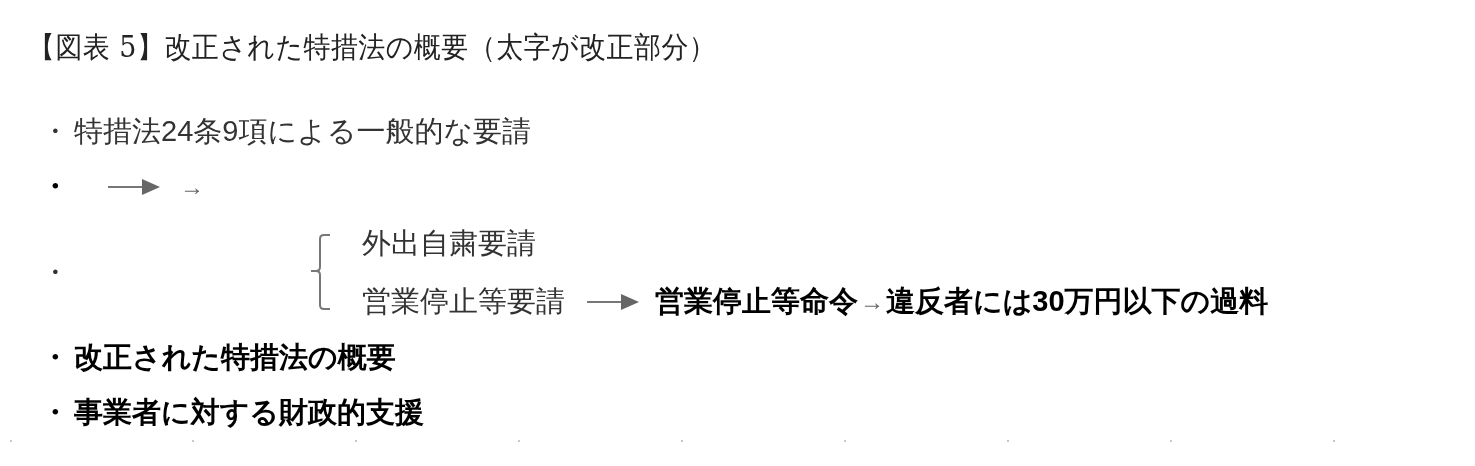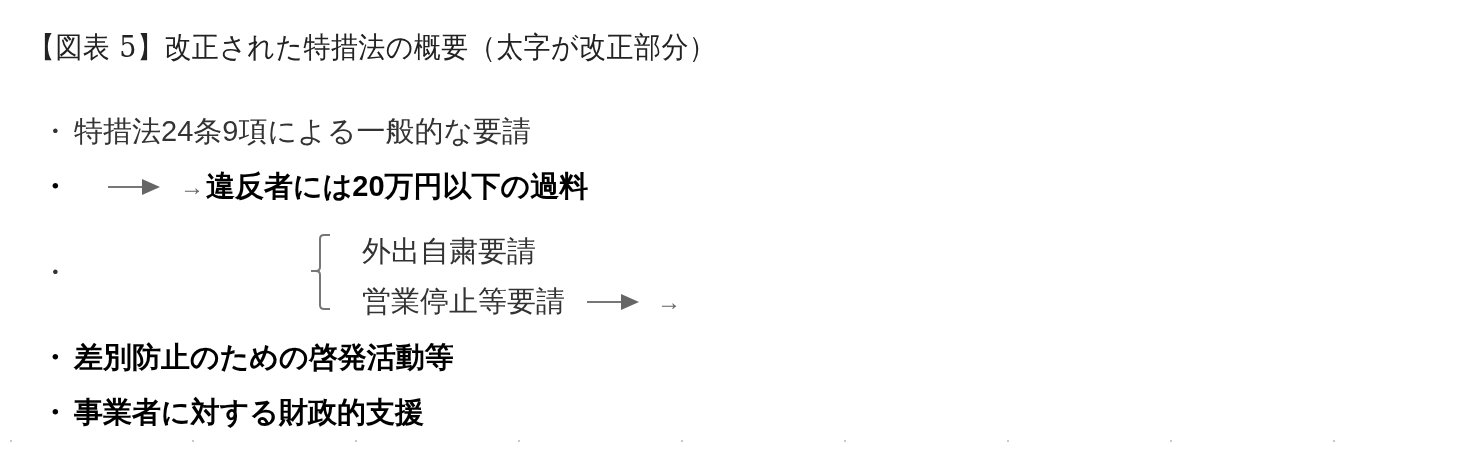--- a/index.html
+++ b/index.html
@@ -95,47 +95,48 @@
   <span>特措法24条9項による一般的な要請</span>
 </div>
 
 <div class="line bold" style="left:36px; top:167px;">
   <span class="bullet">・</span>
   <span class="arrow-big">
     <span class="shaft"></span>
       <span class="head"></span>
   </span>
   <span class="small-arrow">→</span>
-  <span>違反者には20万円以下の過料</span>
 </div>
 
 <div class="line regular" style="left:36px; top:253px;">
   <span class="bullet">・</span>
 </div>
 
 <svg class="brace" viewBox="0 0 40 78">
   <path d="M30 2 H24 Q20 2 20 6 V34 Q20 38 16 38 H11 M16 38 Q20 38 20 42 V72 Q20 76 24 76 H30" fill="none" stroke="#777" stroke-width="2"></path>
 </svg>
 
-<div class="line regular" style="left:362px; top:232px;">
+<div class="line regular" style="left:362px; top:224px;">
   <span>外出自粛要請</span>
 </div>
 
 <div class="line regular" style="left:362px; top:282px;">
   <span>営業停止等要請</span>
   <span class="arrow-big" style="margin:0 16px 0 22px;">
     <span class="shaft"></span>
       <span class="head"></span>
   </span>
+  <span class="bold">営業停止等命令</span>
   <span class="small-arrow">→</span>
+  <span class="bold">違反者には30万円以下の過料</span>
 </div>
 
 <div class="line bold" style="left:36px; top:338px;">
   <span class="bullet">・</span>
-  <span>差別防止のための啓発活動等</span>
+  <span>改正された特措法の概要</span>
 </div>
 
 <div class="line bold" style="left:36px; top:393px;">
   <span class="bullet">・</span>
   <span>事業者に対する財政的支援</span>
 </div>
 
 <div class="dots">
   <span class="dot" style="left:10px"></span>
   <span class="dot" style="left:192px"></span>

